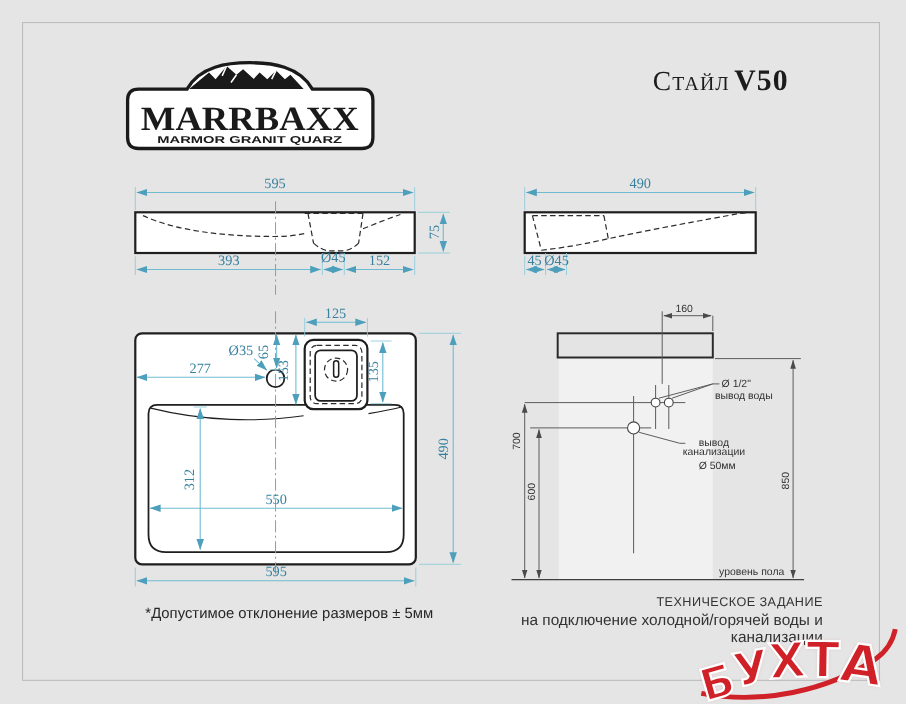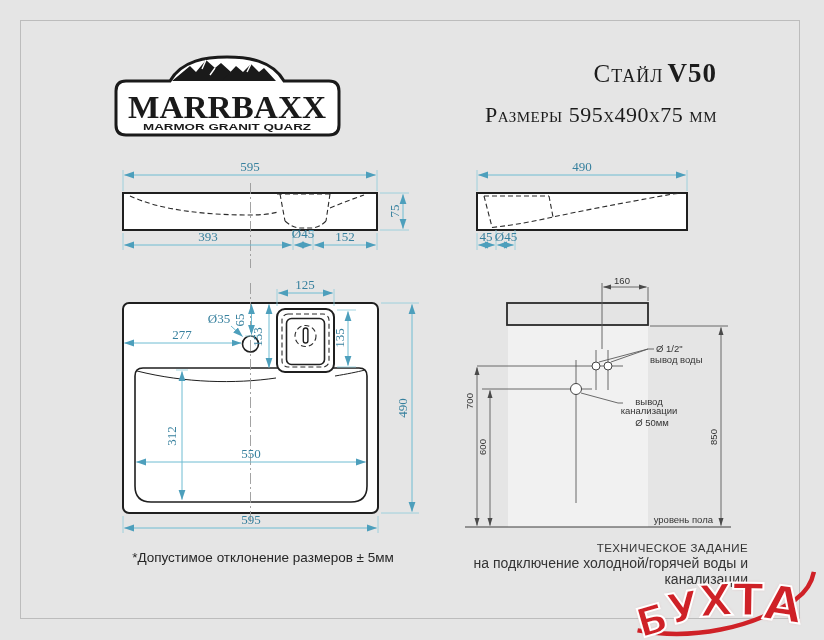--- a/index.html
+++ b/index.html
@@ -169,21 +169,20 @@
       <text x="649" y="414" text-anchor="middle" class="it">канализации</text>
       <text x="652" y="426" text-anchor="middle" class="it">Ø 50мм</text>
       <text x="713" y="523" text-anchor="end" class="it">уровень пола</text>
     </g>
   </svg>
 
   <div class="title1">
     <span class="model">Стайл</span>
     <span class="code">V50</span>
   </div>
-  <div class="title2">Размеры 595x490x75 мм</div>
 
   <div class="note">*Допустимое отклонение размеров ± 5мм</div>
   <div class="tz">
     <div class="t1">ТЕХНИЧЕСКОЕ ЗАДАНИЕ</div>
     <div class="t2">на подключение холодной/горячей воды и канализации</div>
   </div>
 
   <div class="wm">
     <svg width="196" height="70" viewBox="0 0 196 70">
       <path d="M6,54 C60,68 120,60 166,34 C176,28 183,19 186,8" stroke="#cf2127" stroke-width="4.5" fill="none"></path>

